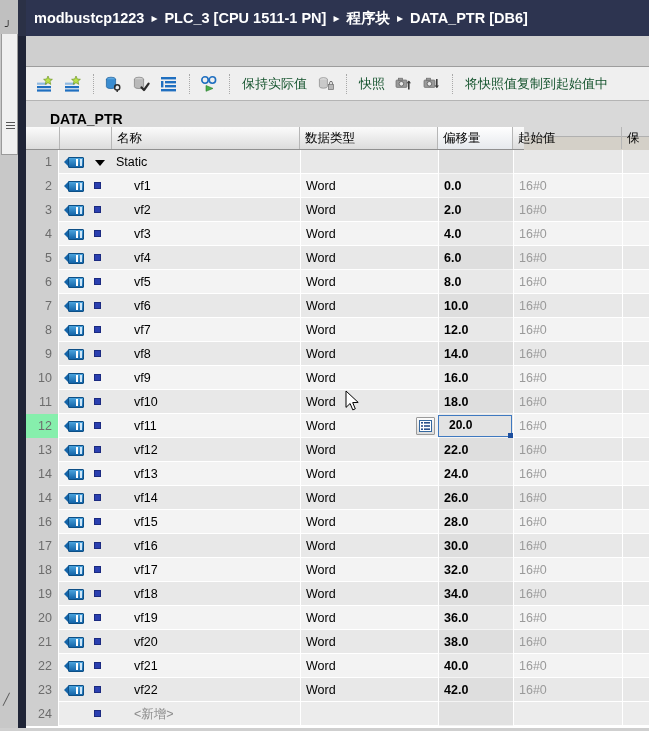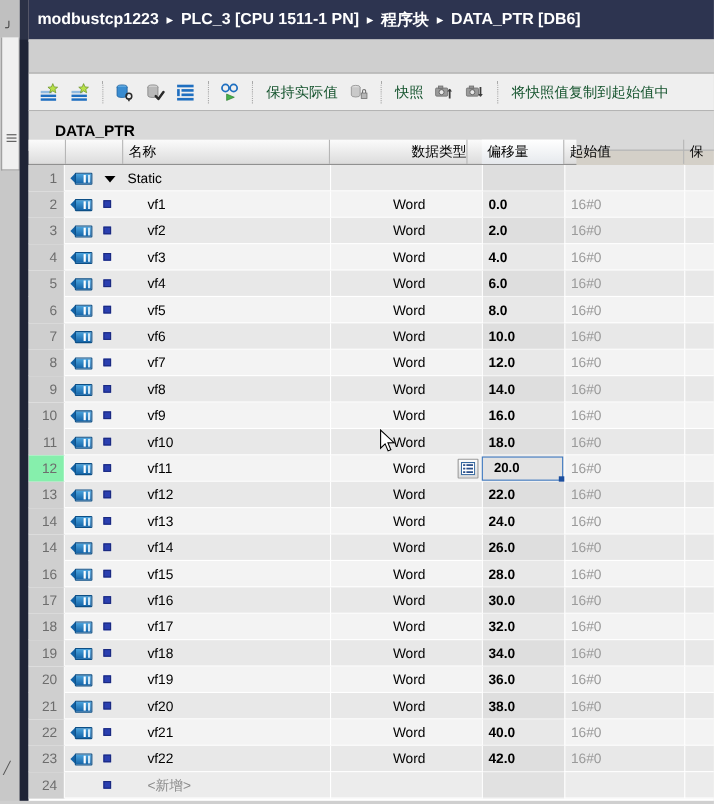--- a/index.html
+++ b/index.html
@@ -121,21 +121,21 @@
   }
   
   .c-num{left:0;width:33px;text-align:right;padding-right:6px;color:#6d6d6d;
          background:#cfcfcf;border-right:1px solid #ffffff;}
   .c-num.sel{background:#86efac;}
   .c-tag{left:34px;width:28px;}
   .c-dot{left:62px;width:24px;}
   .c-name{left:86px;width:188px;padding-left:22px;color:#000;}
   .c-name.grp{padding-left:4px;}
   .c-type{left:274px;width:138px;padding-left:5px;color:#000;
-          border-left:1px solid #ffffff;text-align:center;}
+          border-left:1px solid #ffffff;}
   .c-off{left:412px;width:75px;padding-left:5px;color:#000;font-weight:bold;
          background:rgba(0,0,0,0.045);border-left:1px solid #ffffff;}
   .c-start{left:487px;width:109px;padding-left:5px;color:#9a9a9a;
            border-left:1px solid #ffffff;}
   .c-ret{left:596px;width:27px;border-left:1px solid #ffffff;}
 
   .row.newrow .c-name{color:#8b8b8b;}
 
   
   .tag{
@@ -335,21 +335,21 @@
 
     <span class="tb-label">将快照值复制到起始值中</span>
   </div>
 
   <div class="dbtitle">DATA_PTR</div>
 
   <div class="thead">
     <div class="th" style="left:0;width:34px;border-right:1px solid #b6b6b6;"></div>
     <div class="th" style="left:34px;width:52px;"></div>
     <div class="th" style="left:86px;width:188px;">名称</div>
-    <div class="th" style="left:261px;width:138px;text-align:right;">数据类型</div>
+    <div class="th" style="left:274px;width:138px;">数据类型</div>
     <div class="th hl" style="left:412px;width:75px;">偏移量</div>
     <div class="th" style="left:487px;width:109px;">起始值</div>
     <div class="th" style="left:596px;width:27px;border-right:none;">保</div>
   </div>
 
   <div class="tbody" id="tbody">
       <div class="row odd">
         <div class="c c-num">1</div>
         <div class="c c-tag"><span class="tag"><span class="pt"></span><span class="body"></span><span class="bar"></span><span class="bar2"></span></span></div>
         <div class="c c-dot">

